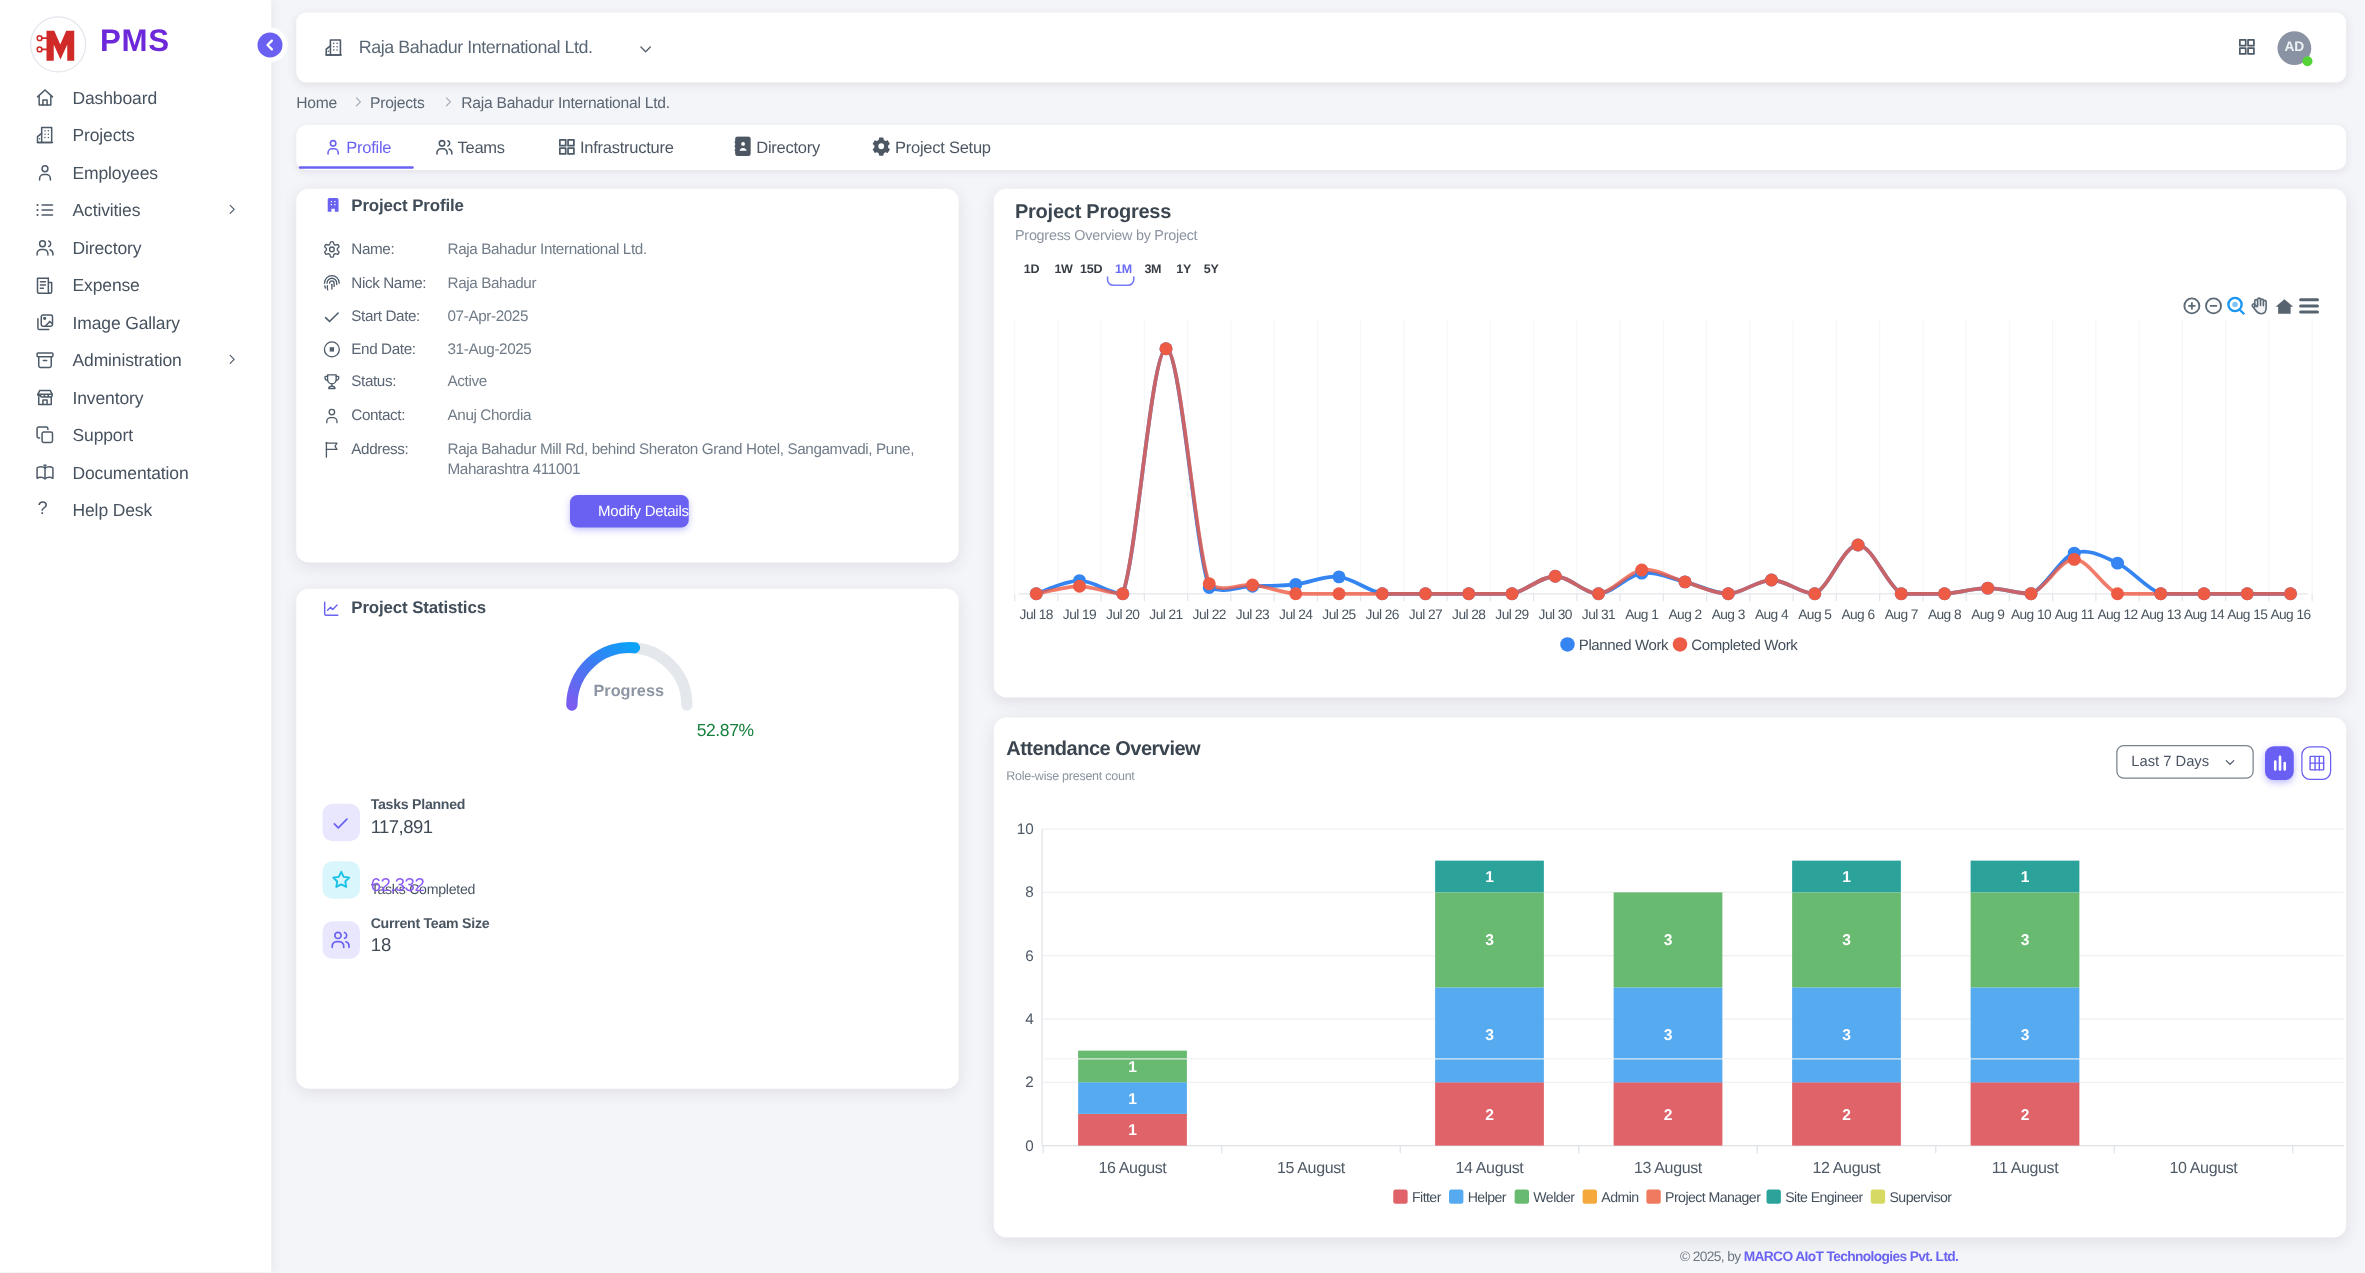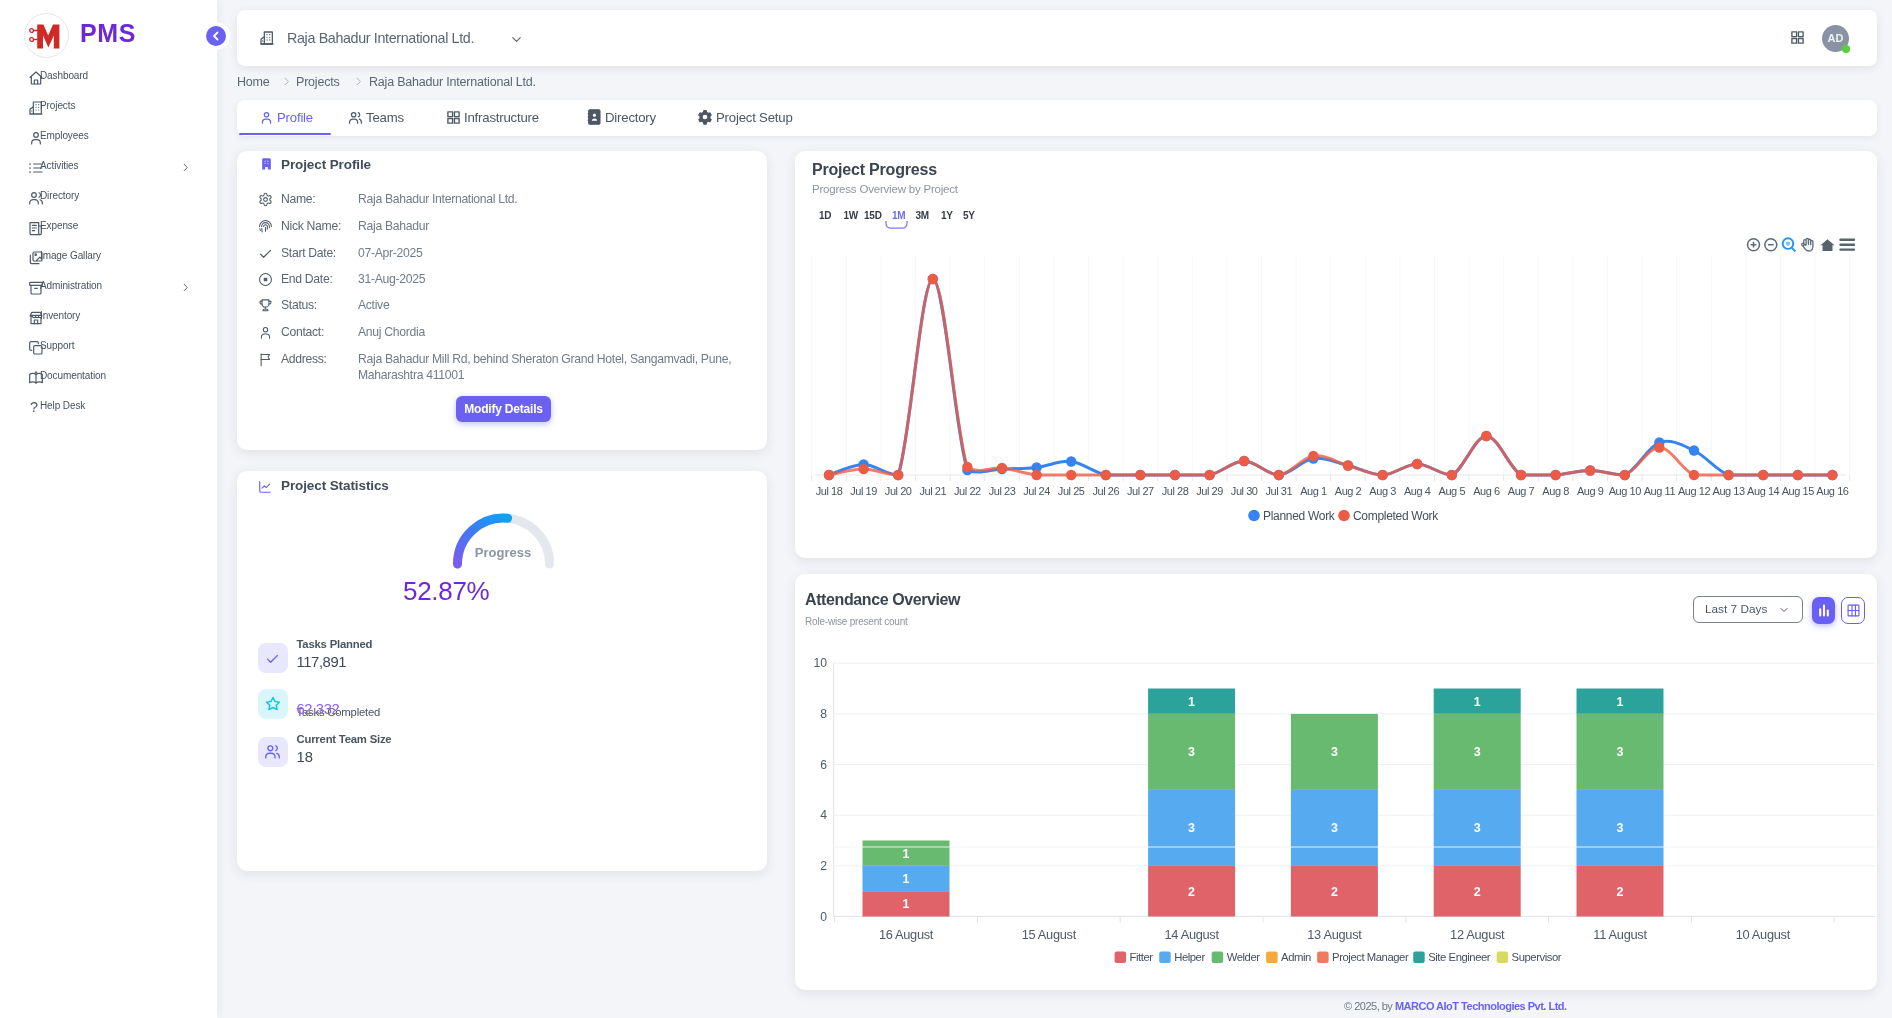--- a/index.html
+++ b/index.html
@@ -2,21 +2,21 @@
 <html><head>
 <meta charset="utf-8">
 <style>
 *{margin:0;padding:0;box-sizing:border-box}
 html,body{width:1892px;height:1018px;overflow:hidden}
 body{background:#f4f5f9;font-family:"Liberation Sans",sans-serif;position:relative;color:#384551}
 .abs{position:absolute}
 .card{position:absolute;background:#fff;border-radius:10px;box-shadow:0 3px 12px rgba(47,43,61,.10)}
 svg.ic{fill:none;stroke:#4d5a68;stroke-width:1.8;stroke-linecap:round;stroke-linejoin:round}
 svg.ici{fill:none;stroke:#6a63f2;stroke-width:1.8;stroke-linecap:round;stroke-linejoin:round}
-.mlabel{position:absolute;left:40px;font-size:10px;color:#47525f;letter-spacing:-.1px;white-space:nowrap}
+.mlabel{position:absolute;left:58px;font-size:14px;color:#47525f;letter-spacing:-.1px;white-space:nowrap}
 .rowlab{position:absolute;left:281px;font-size:12.2px;letter-spacing:-.3px;color:#5b6674;white-space:nowrap}
 .rowval{position:absolute;left:358px;font-size:12.2px;letter-spacing:-.3px;color:#717c89;white-space:nowrap}
 .tabtxt{position:absolute;font-size:13.2px;letter-spacing:-.2px;color:#4c5763;top:110px}
 </style>
 </head>
 <body>
 
 <div class="abs" style="left:0;top:0;width:217px;height:1018px;background:#fff;box-shadow:2px 0 8px rgba(47,43,61,.06)"></div>
 
 <div class="abs" style="left:24px;top:13px;width:45px;height:45px;border-radius:50%;background:#fff;border:1px solid #e3e6ec"></div>
@@ -233,42 +233,42 @@
 <div class="rowval" style="top:325px">Anuj Chordia</div>
 
 <svg class="ic abs" style="left:258px;top:352px;stroke-width:1.7" width="15" height="15" viewBox="0 0 24 24">
     <path d="M5 22V3"></path>
     <path d="M5 4h13.5l-2.5 4 2.5 4H5"></path>
   </svg>
 <div class="rowlab" style="top:352px">Address:</div>
 <div class="rowval" style="top:352px">Raja Bahadur Mill Rd, behind Sheraton Grand Hotel, Sangamvadi, Pune,</div>
 <div class="rowval" style="top:368px">Maharashtra 411001</div>
 
-<div class="abs" style="left:456px;top:396px;width:95px;height:26px;border-radius:6px;background:#6a61f2;box-shadow:0 2px 6px rgba(106,97,242,.4);color:#fff;font-size:12px;letter-spacing:-.2px;font-weight:bold;text-align:center;line-height:26px">Modify Details</div>
+<div class="abs" style="left:456px;top:396px;width:95px;height:26px;border-radius:6px;background:#6a61f2;box-shadow:0 2px 6px rgba(106,97,242,.4);color:#fff;font-size:12px;letter-spacing:-.2px;font-weight:normal;text-align:right;line-height:26px">Modify Details</div>
 
 <div class="card" style="left:237px;top:471px;width:530px;height:400px"></div>
 <svg class="ici abs" style="left:258px;top:480px;stroke-width:2" width="14" height="14" viewBox="0 0 24 24">
     <path d="M3 3v16a2 2 0 0 0 2 2h16"></path>
     <path d="M7 14l4-4 3 3 6-6"></path>
   </svg>
 <div class="abs" style="left:281px;top:478px;font-size:13.5px;font-weight:bold;letter-spacing:-.1px;color:#414d59">Project Statistics</div>
 
 <svg class="abs" style="left:237px;top:471px" width="530" height="400" viewBox="0 0 530 400">
 <defs>
       <linearGradient id="gg" x1="0" y1="1" x2="1" y2="0">
 <stop offset="0" stop-color="#7b5cf0"></stop>
         <stop offset="0.5" stop-color="#3f7af3"></stop>
         <stop offset="1" stop-color="#0aa3f8"></stop>
 </linearGradient>
     </defs>
 <path d="M220.5 93.0 A46.0 46.0 0 0 1 312.5 93.0" stroke="#e4e7ec" stroke-width="9.0" fill="none" stroke-linecap="round"></path>
 <path d="M220.5 93.0 A46.0 46.0 0 0 1 270.6 47.2" stroke="url(#gg)" stroke-width="9.0" fill="none" stroke-linecap="round"></path>
 </svg>
 <div class="abs" style="left:403px;top:545px;width:200px;text-align:center;font-size:13px;font-weight:bold;color:#8c95a3">Progress</div>
-<div class="abs" style="left:403px;top:576px;width:200px;text-align:left;font-size:26px;letter-spacing:-.3px;color:#6d28d9">52.87%</div>
+<div class="abs" style="left:403px;top:576px;width:200px;text-align:right;font-size:14px;letter-spacing:-.3px;color:#15803d">52.87%</div>
 
 <div class="abs" style="left:257.5px;top:643px;width:30px;height:30px;border-radius:8px;background:#e9e7fd"></div>
 <svg class="ici abs" style="left:265px;top:651px;stroke-width:2.2" width="15" height="15" viewBox="0 0 24 24">
     <path d="M4 13l5 5L20 7"></path>
   </svg>
 <div class="abs" style="left:296.5px;top:638px;font-size:11.3px;letter-spacing:-.2px;font-weight:bold;color:#4a5562">Tasks Planned</div>
 <div class="abs" style="left:296.5px;top:654px;font-size:14.8px;letter-spacing:-.4px;color:#3f4a56">117,891</div>
 
 <div class="abs" style="left:257.5px;top:689px;width:30px;height:30px;border-radius:8px;background:#d9f6fc"></div>
 <svg class="abs" style="left:263.5px;top:695px;fill:none;stroke:#17c1e8;stroke-width:2;stroke-linejoin:round" width="18" height="18" viewBox="0 0 24 24">

